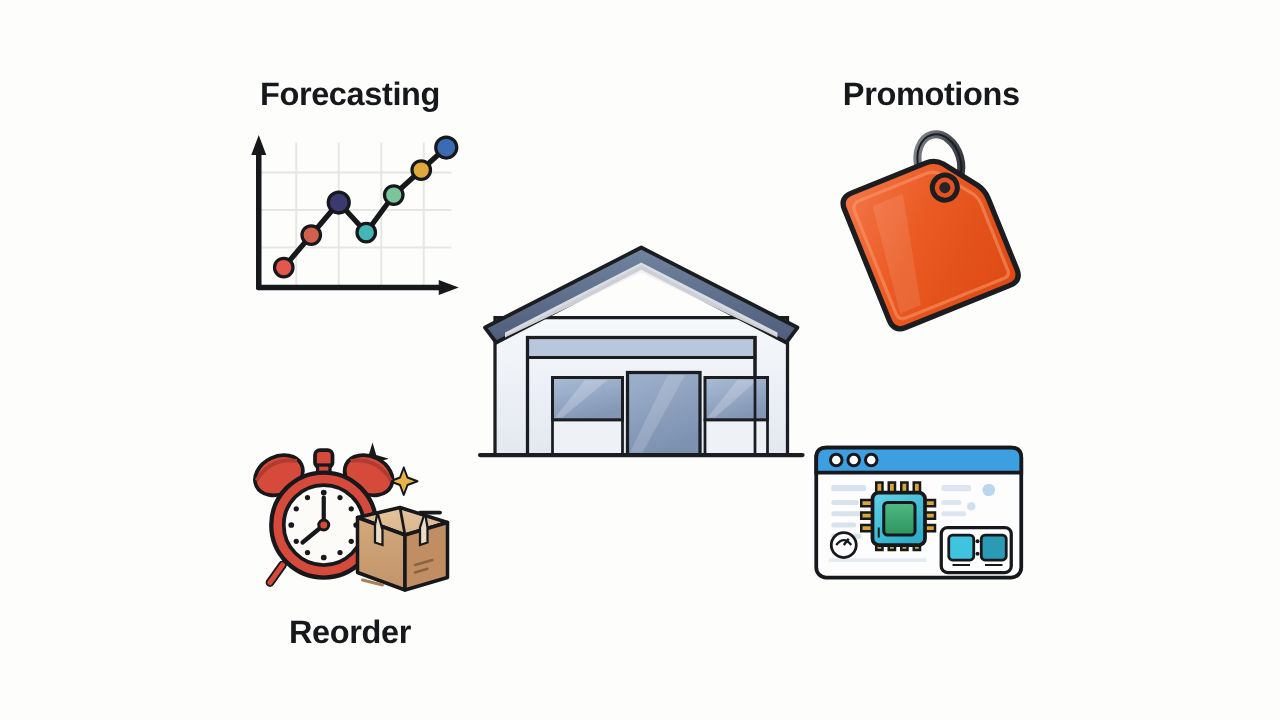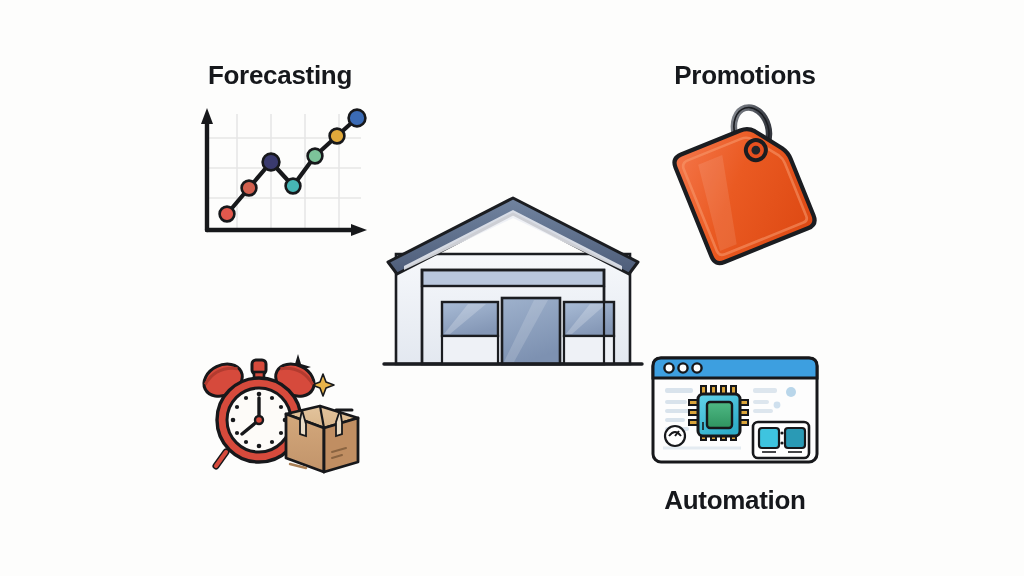--- a/index.html
+++ b/index.html
@@ -283,20 +283,21 @@
           <path d="M150,62 L152,74 L152,86 L146,88 L146,74 Z" fill="#eadcc6" stroke="#17181b" stroke-width="1.8"></path>
 
           <g stroke="#8a6441" stroke-width="2" stroke-linecap="round">
             <line x1="142" y1="104" x2="156" y2="100"></line>
             <line x1="142" y1="110" x2="152" y2="107"></line>
           </g>
           <line x1="100" y1="116" x2="116" y2="120" stroke="#a97f55" stroke-width="2.4" stroke-linecap="round"></line>
         </g>
       </svg>
     </div>
+    <div class="cell-label">Reorder</div>
   </div>
 
   <div class="cell" id="cell-automation">
     <div class="icon-box">
       <svg width="180" height="125" viewBox="0 0 180 125" aria-hidden="true">
         <defs>
           <linearGradient id="chipBody" x1="0" y1="0" x2="0.6" y2="1">
             <stop offset="0%" stop-color="#63d3ea"></stop>
             <stop offset="100%" stop-color="#2fadc9"></stop>
           </linearGradient>
@@ -372,16 +373,15 @@
             <line x1="117" y1="104" x2="131" y2="104"></line>
             <line x1="143" y1="104" x2="157" y2="104"></line>
           </g>
           <g fill="#17181b">
             <circle cx="137" cy="85" r="1.6"></circle>
             <circle cx="137" cy="95" r="1.6"></circle>
           </g>
         </g>
       </svg>
     </div>
-    <div class="cell-label">Automation</div>
   </div>
 
 </div>
 
 </body></html>

